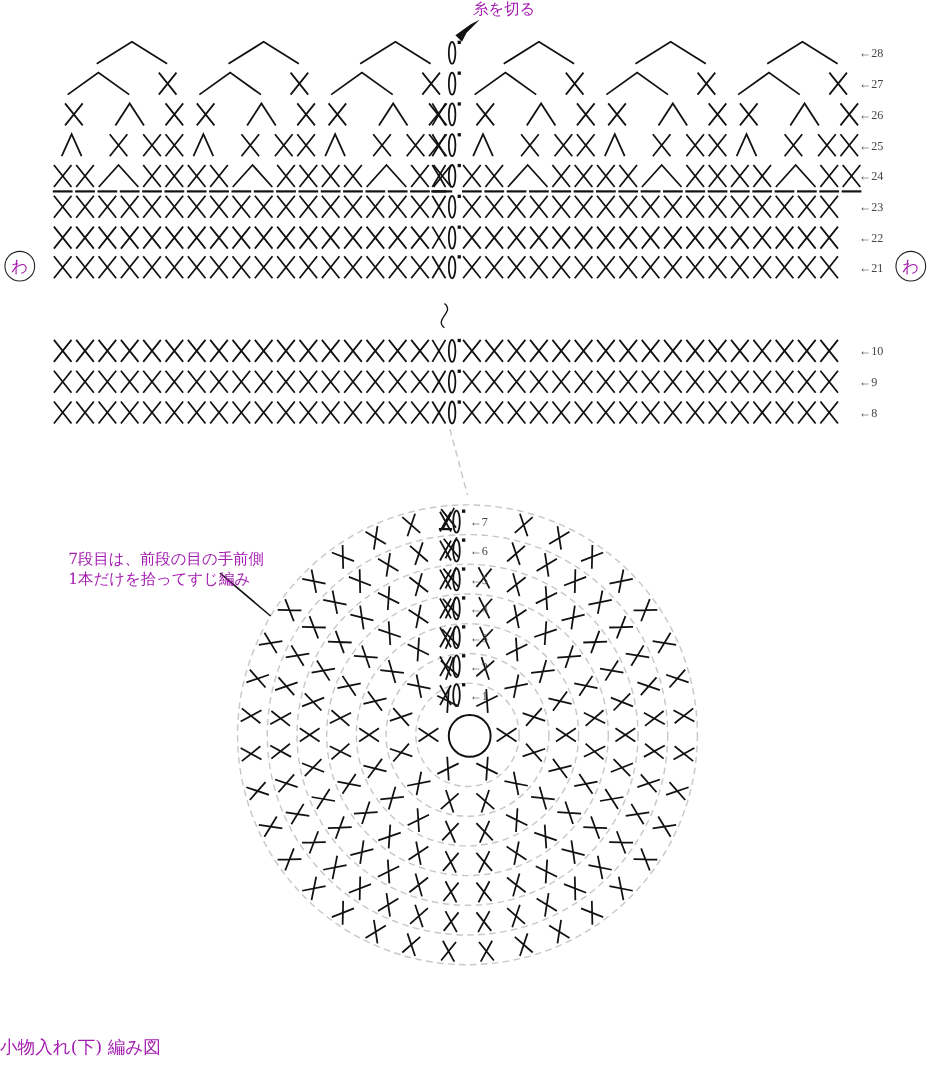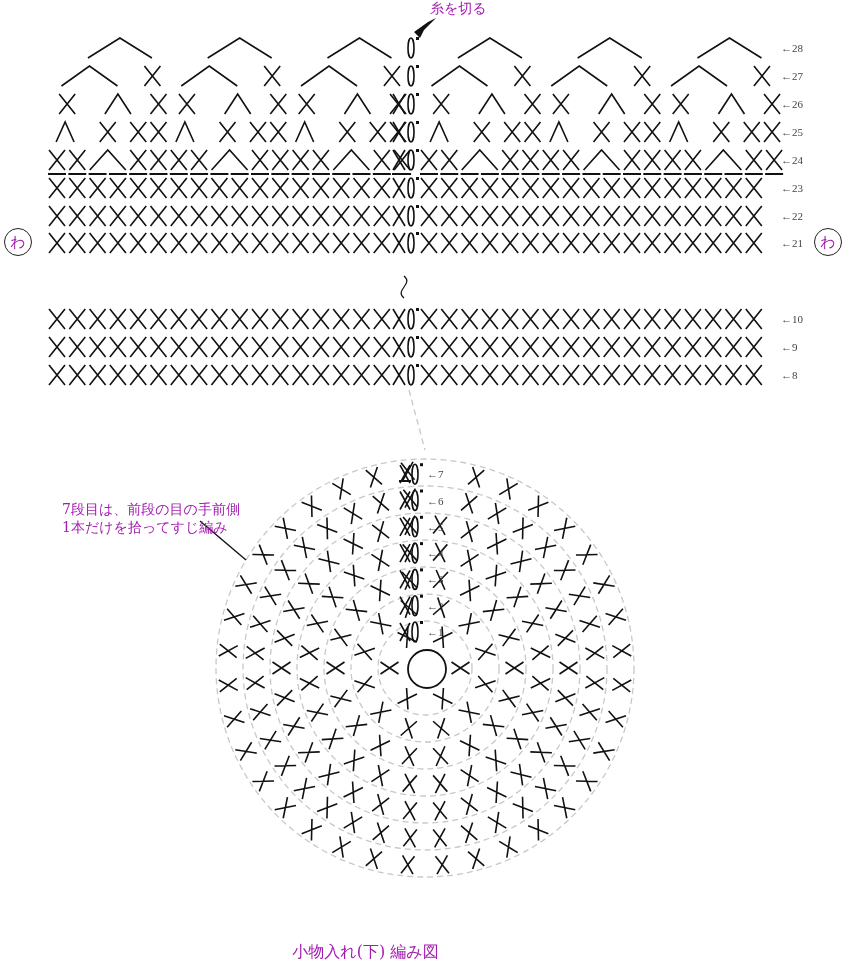--- a/index.html
+++ b/index.html
@@ -1,21 +1,21 @@
 <!DOCTYPE html>
 <html><head>
 <meta charset="utf-8">
 <style>
   html, body { margin: 0; padding: 0; background: #ffffff; }
   body { width: 850px; height: 968px; position: relative; overflow: hidden; font-family: "DejaVu Serif", "Liberation Serif", serif; color: #111; }
   #chart { position: absolute; left: 0; top: 0; width: 850px; height: 968px; }
   .label { position: absolute; font-family: "DejaVu Serif", "Liberation Serif", serif; color: #a21caf; white-space: nowrap; }
   .cut-label { left: 430px; top: 0px; font-size: 14px; }
   .note { left: 62px; top: 500px; font-size: 14px; line-height: 18px; }
-  .caption { left: 0; width: 731px; top: 942px; text-align: center; font-size: 16px; }
+  .caption { left: 0; width: 731px; top: 942px; text-align: left; font-size: 16px; }
   .ring-marker { position: absolute; width: 26px; height: 26px; border: 1.3px solid #222; border-radius: 50%; font-size: 15px; line-height: 26px; text-align: center; box-sizing: content-box; }
   .ring-left { left: 4px; top: 228px; }
   .ring-right { left: 814px; top: 228px; }
   .rownum { font-family: "Liberation Serif", "DejaVu Serif", serif; font-size: 11px; fill: #444; }
 </style>
 </head>
 <body>
 
 <svg id="chart" xmlns="http://www.w3.org/2000/svg" width="850" height="968" viewBox="0 0 850 968">
   <g id="guides">

